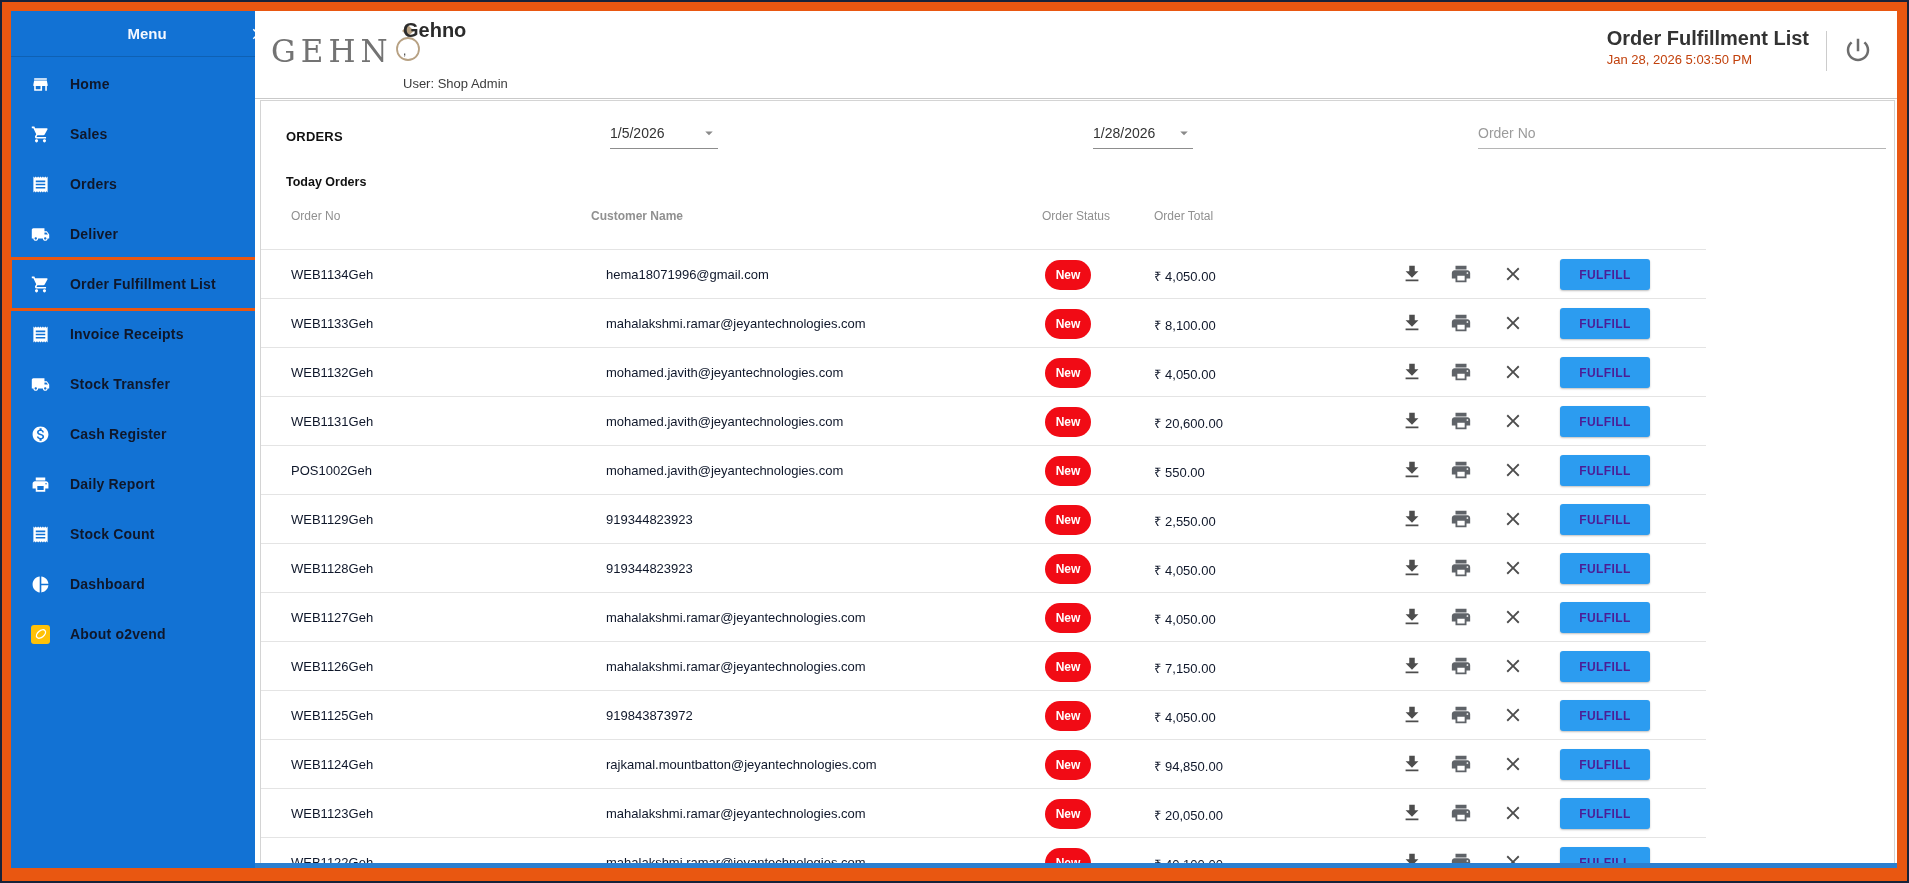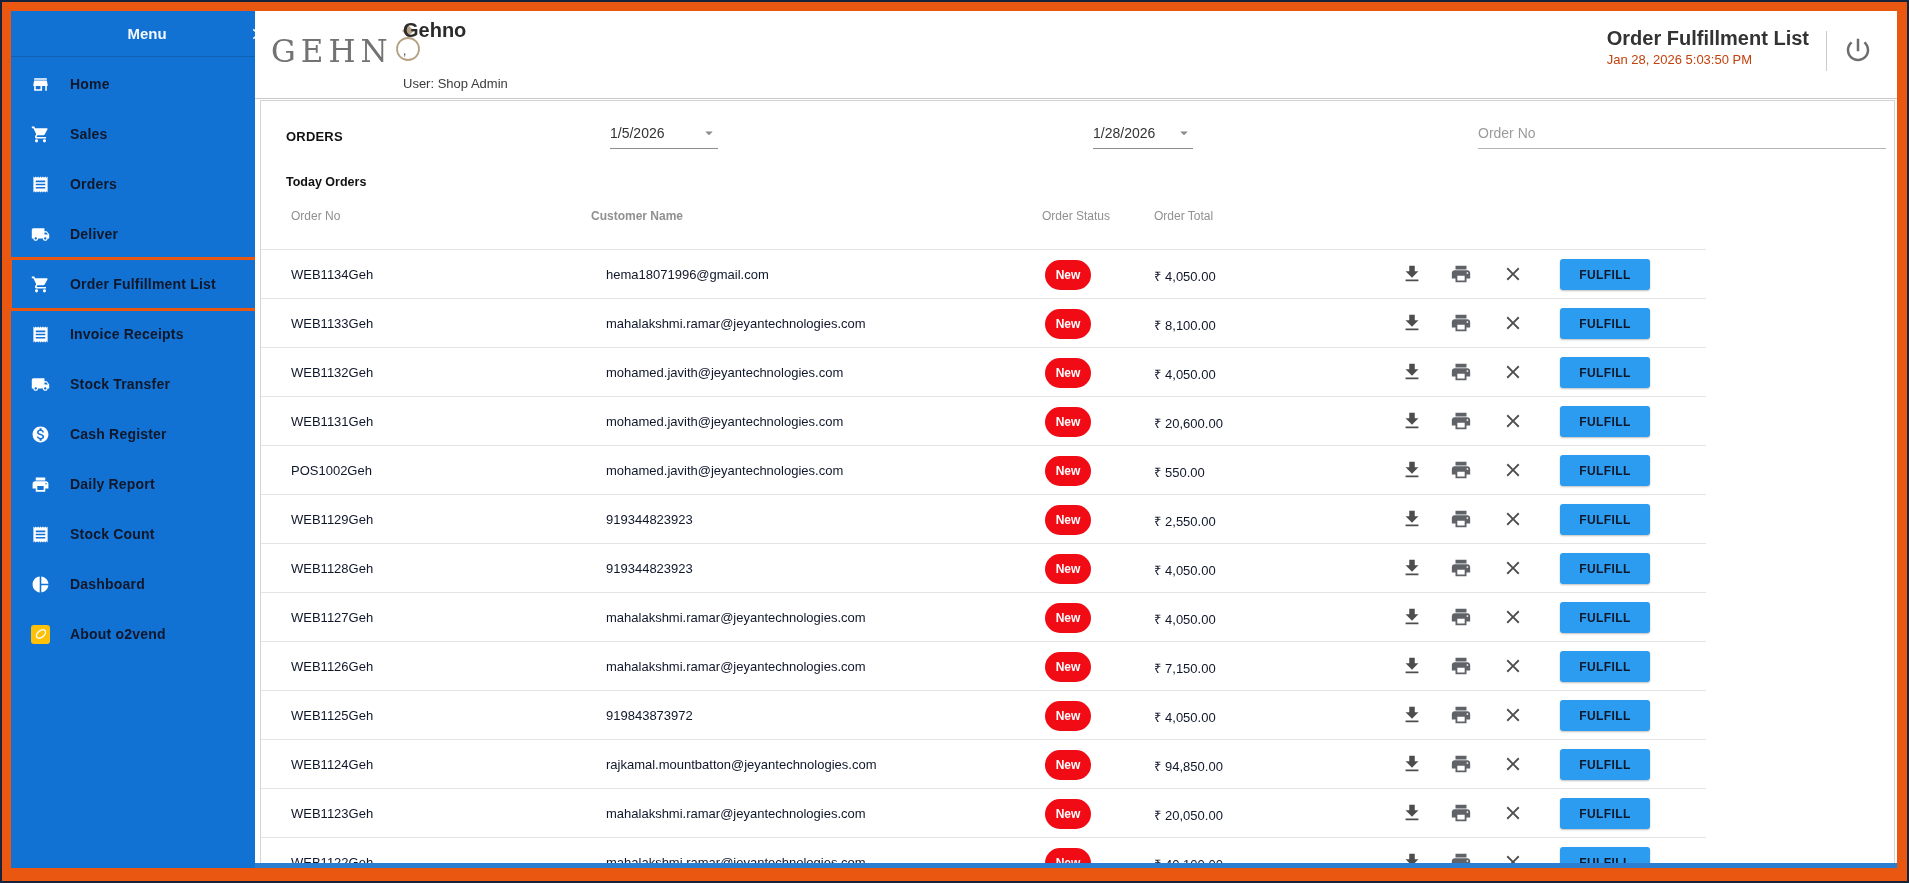--- a/index.html
+++ b/index.html
@@ -49,21 +49,21 @@
   .th { position:absolute; top:4px; }
   .th-orderno { left:30px; } .th-customer { left:330px;font-weight:bold; } .th-status { left:781px; } .th-total { left:893px; }
   .rows { position:absolute; left:0; top:148px; width:1445px; }
   .trow { position:relative; height:49px; width:1445px; border-top:1px solid #e4e4e4; background:#fff; }
   .trow:last-child { border-bottom:1px solid #e4e4e4; }
   .cell { position:absolute; top:17px; font-size:13px; color:#0f172a; }
   .c-orderno { left:30px; } .c-customer { left:345px; } .c-total { left:893px; }
   .badge { position:absolute; left:784px; top:10px; width:46px; height:30px; border-radius:15px; background:#F10B15; color:#fff; font-size:12px; font-weight:700; display:flex; align-items:center; justify-content:center; }
   .act { position:absolute; top:13px; width:22px; height:22px; cursor:pointer; }
   .a-down { left:1140px; } .a-print { left:1189px; } .a-cancel { left:1241px; }
-  .fulfill-btn { position:absolute; left:1299px; top:9px; width:90px; height:31px; background:#2C9CF0; color:#0f172a; border:none; border-radius:3px; font-size:12px; font-weight:700; letter-spacing:.4px; cursor:pointer; box-shadow:0 1px 2px rgba(0,0,0,.25); font-family:"Liberation Sans",sans-serif; }
+  .fulfill-btn { position:absolute; left:1299px; top:9px; width:90px; height:31px; background:#2C9CF0; color:#4c1d95; border:none; border-radius:3px; font-size:12px; font-weight:700; letter-spacing:.4px; cursor:pointer; box-shadow:0 1px 2px rgba(0,0,0,.25); font-family:"Liberation Sans",sans-serif; }
   .bottom-strip { position:absolute; left:0; right:0; bottom:0; height:5px; background:#2b7fd0; }
 </style>
 </head>
 <body>
 
 <div class="frame">
   <div class="app">
 
     <div class="sidebar">
       <div class="menu-head">

